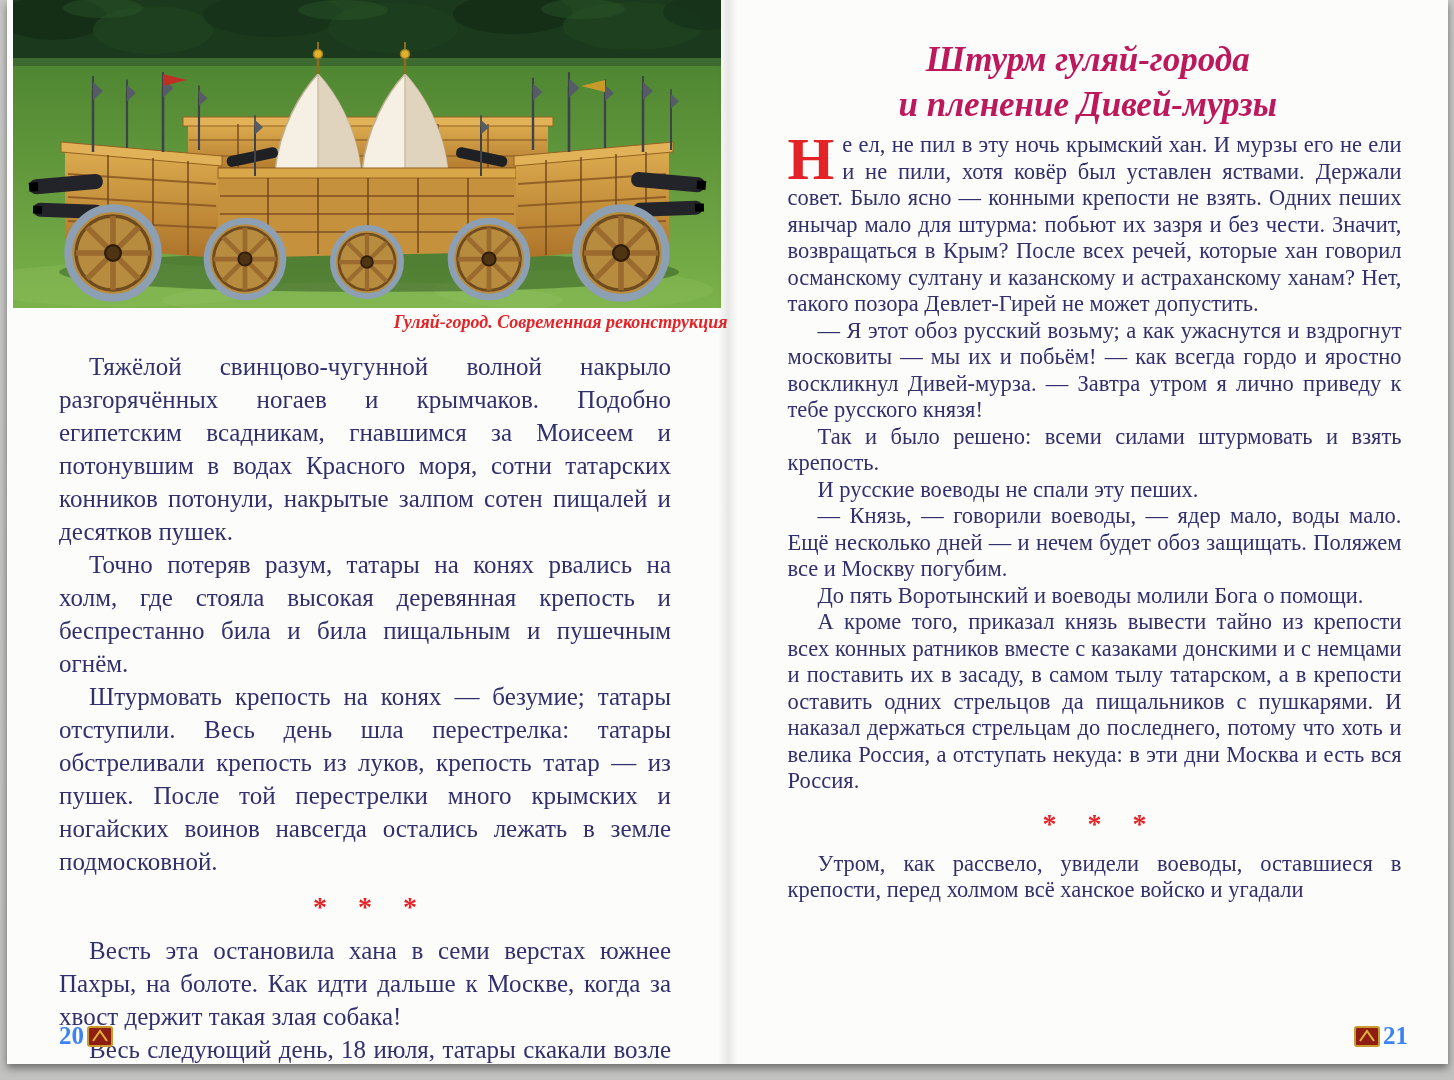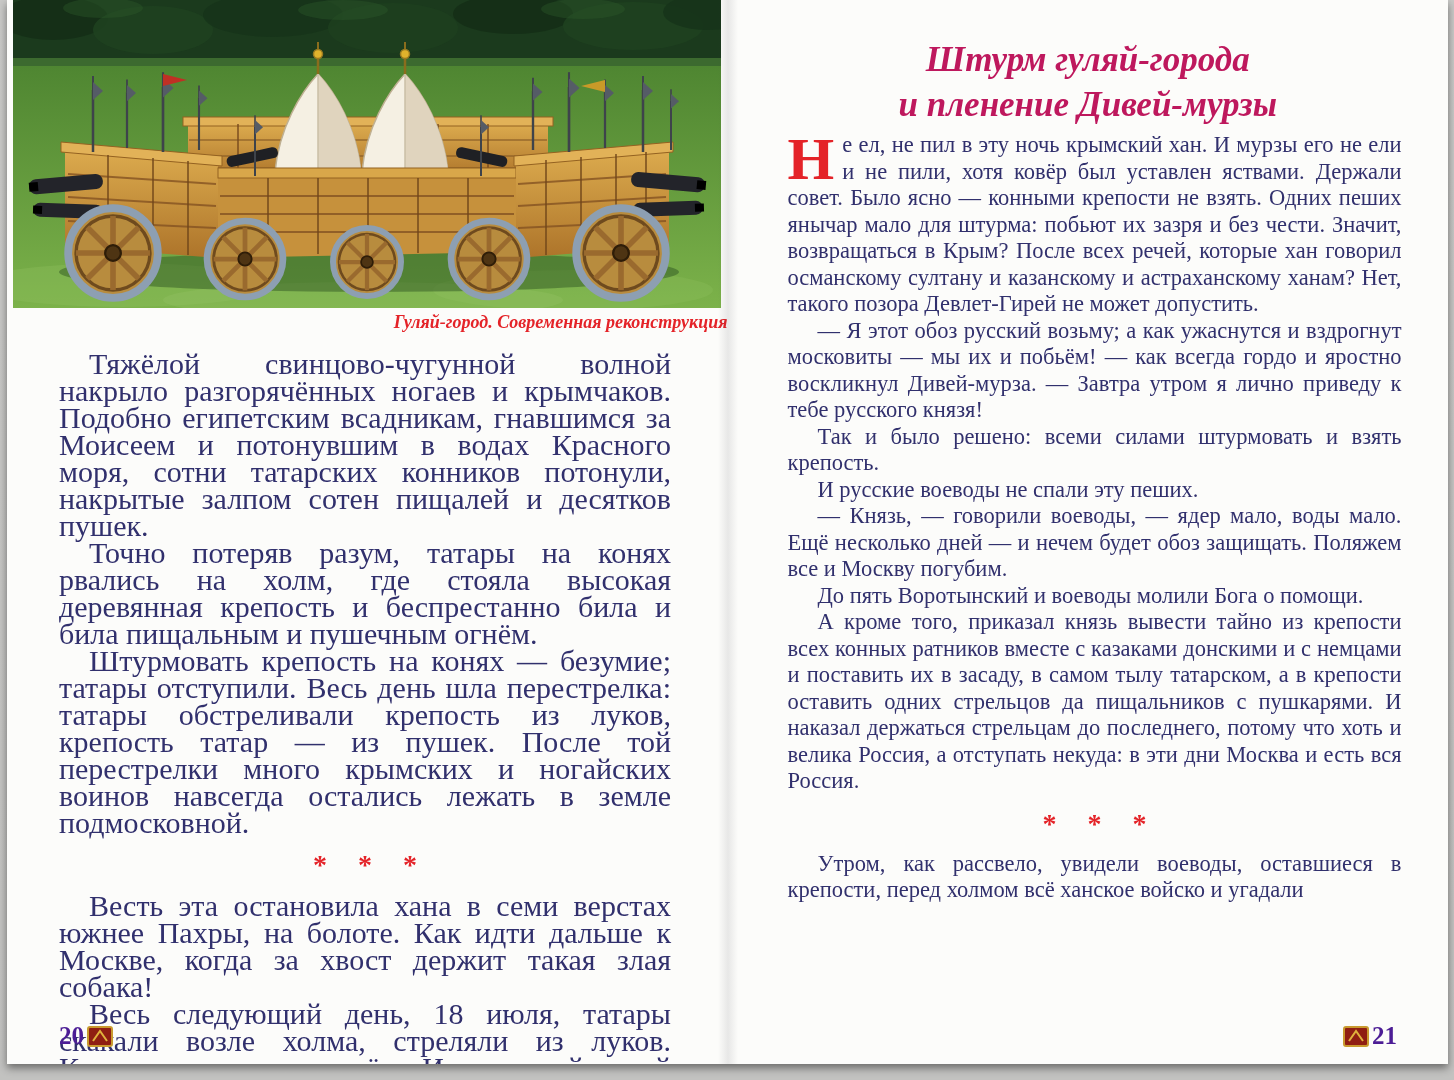--- a/index.html
+++ b/index.html
@@ -27,21 +27,21 @@
   
   .illustration { position:absolute; top:0; left:6px; width:708px; height:308px; }
   .illustration svg { display:block; width:100%; height:100%; }
   .caption {
     position:absolute; top:312px; left:0; width:100%;
     text-align:right; color:#e42328; font-style:italic; font-weight:bold;
     font-size:18px;
   }
   .body-left { position:absolute; top:350px; left:52px; width:612px; }
   .para {
-    font-size:30px; line-height:27px; color:#31306d;
+    font-size:25px; line-height:33px; color:#31306d;
     text-align:justify; text-indent:30px;
   }
   .separator {
     color:#e42328; font-weight:bold; font-size:28px; line-height:1;
     text-align:center; letter-spacing:12px; text-indent:12px;
     margin:15px 0 13px 0;
   }
 
   
   .title {
@@ -54,24 +54,24 @@
   .no-indent { text-indent:0; }
   .dropcap {
     float:left; color:#e42328; font-weight:bold; font-style:normal;
     font-size:60px; line-height:44px; padding:5px 8px 0 0;
   }
 
   
   .pageno {
     position:absolute; bottom:14px;
     display:flex; align-items:center; gap:3px;
-    font-size:25px; font-weight:bold; color:#4c1d95;
+    font-size:25px; font-weight:bold; color:#3b82f6;
   }
   .page-left .pageno { left:52px; }
-  .page-right .pageno { right:51px; }
+  .page-right .pageno { right:40px; }
   .ornament { display:inline-block; line-height:0; }
 </style>
 </head>
 <body>
 
 <div class="book">
 
   <div class="page page-left">
 
     <div class="illustration">

